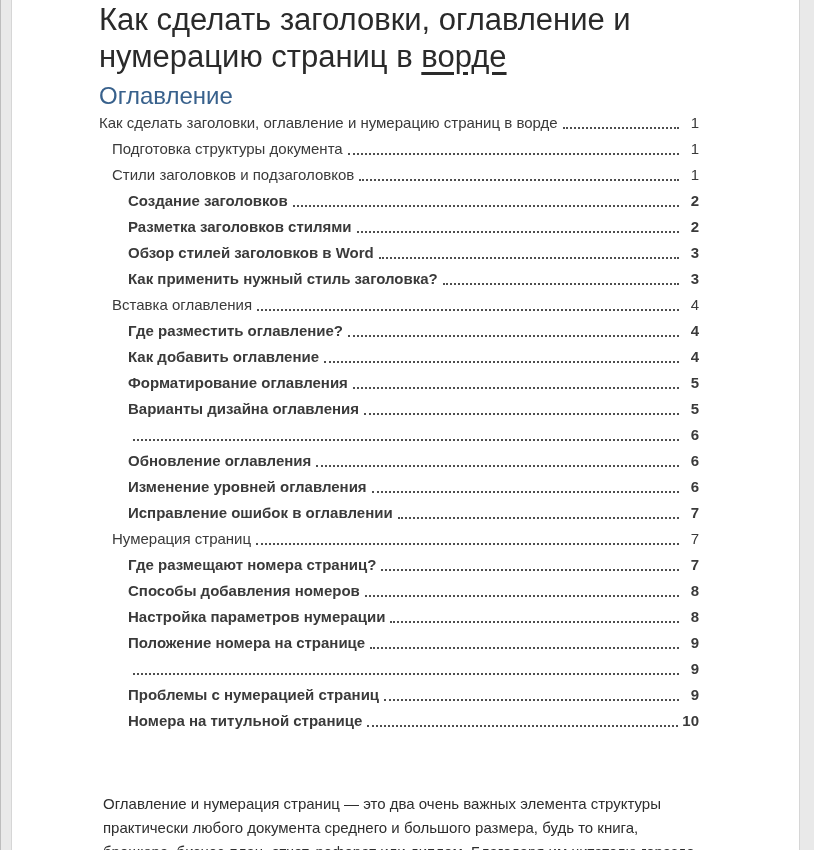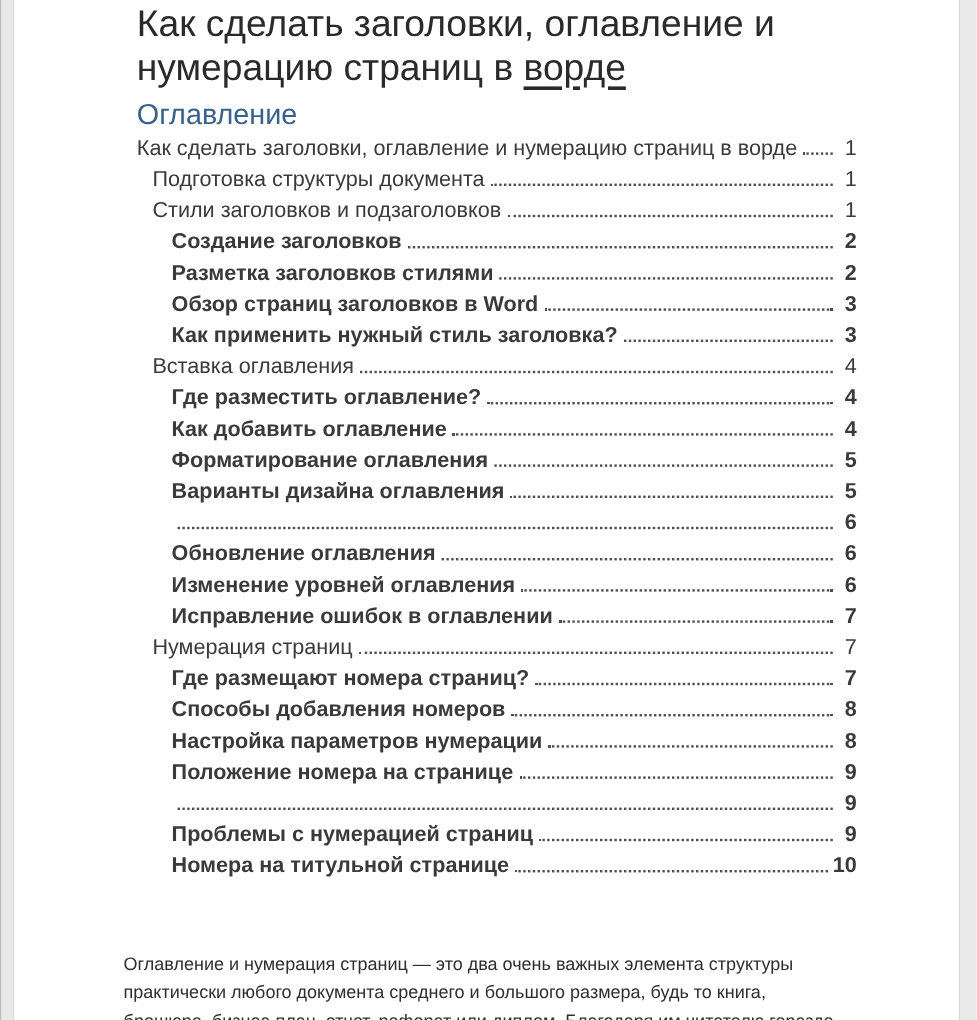--- a/index.html
+++ b/index.html
@@ -31,21 +31,21 @@
     border-left: 1px solid #d6d6d6;
   }
   .page {
     position: absolute;
     left: 12px; top: 0;
     width: 787px; height: 850px;
     background: #ffffff;
   }
   .content {
     position: absolute;
-    left: 102px; top: 0;
+    left: 87px; top: 0;
     width: 604px;
   }
   .doc-title {
     margin: 0;
     padding-top: 1px;
     font-size: 31px;
     line-height: 37px;
     font-weight: 400;
     color: #2a2a2a;
   }
@@ -63,23 +63,22 @@
     line-height: 25px;
     font-weight: 400;
     color: #38618c;
   }
   .toc {
     margin-top: 2px;
     width: 600px;
   }
   .toc-row {
     display: flex;
-    align-items: flex-end;
     height: 26px;
-    font-size: 18px;
+    font-size: 15px;
     color: #3a3a3a;
     cursor: pointer;
   }
   .toc-row.lvl1 { padding-left: 0; }
   .toc-row.lvl2 { padding-left: 13px; }
   .toc-row.lvl3 { padding-left: 29px; font-weight: bold; }
   .toc-text {
     line-height: 25px;
     white-space: nowrap;
   }
@@ -139,21 +138,21 @@
     <span class="toc-text">Создание заголовков</span>
     <span class="leader"></span>
     <span class="toc-page">2</span>
   </div>
           <div class="toc-row lvl3">
     <span class="toc-text">Разметка заголовков стилями</span>
     <span class="leader"></span>
     <span class="toc-page">2</span>
   </div>
           <div class="toc-row lvl3">
-    <span class="toc-text">Обзор страниц заголовков в Word</span>
+    <span class="toc-text">Обзор стилей заголовков в Word</span>
     <span class="leader"></span>
     <span class="toc-page">3</span>
   </div>
           <div class="toc-row lvl3">
     <span class="toc-text">Как применить нужный стиль заголовка?</span>
     <span class="leader"></span>
     <span class="toc-page">3</span>
   </div>
           <div class="toc-row lvl2">
     <span class="toc-text">Вставка оглавления</span>

